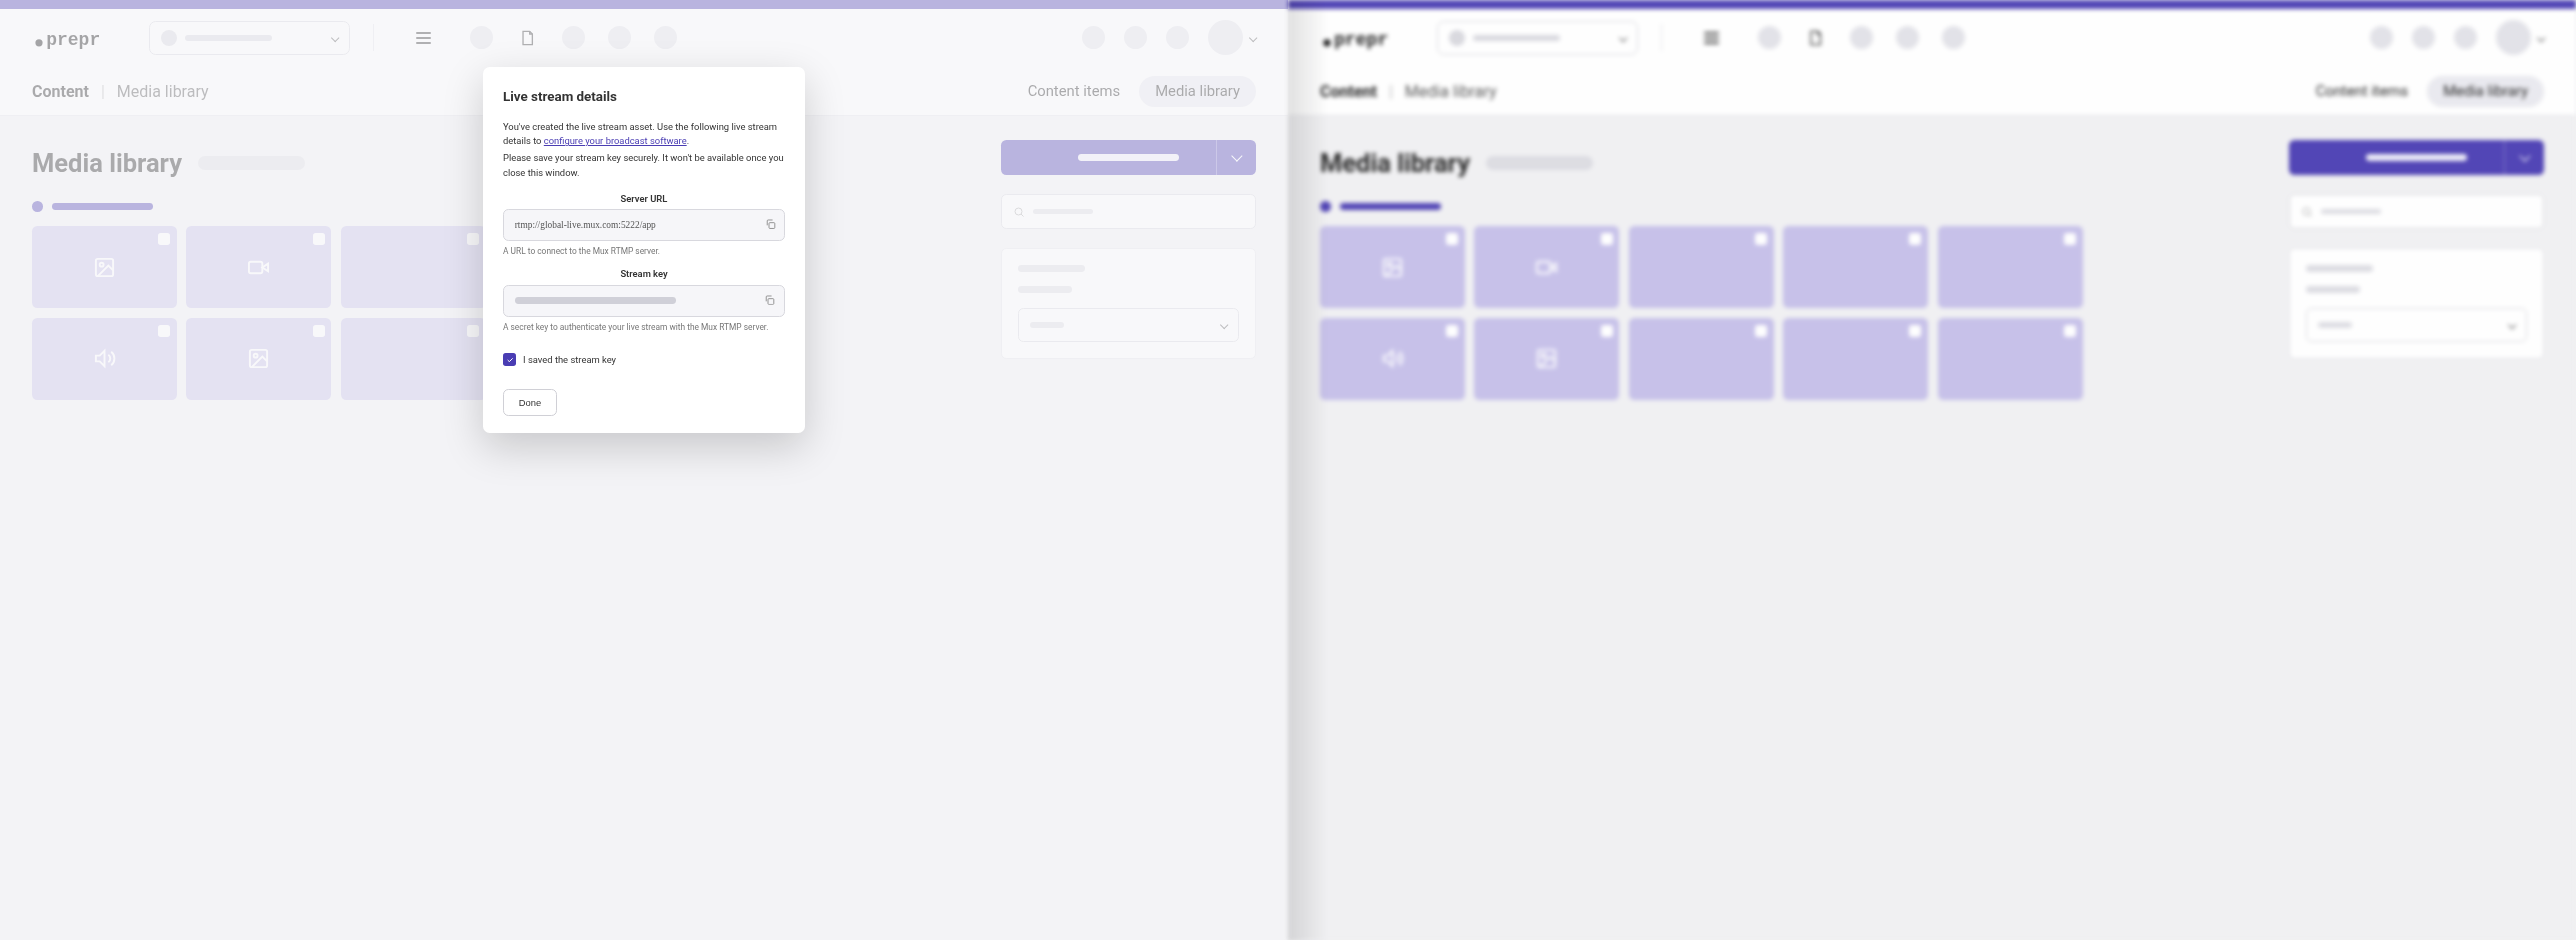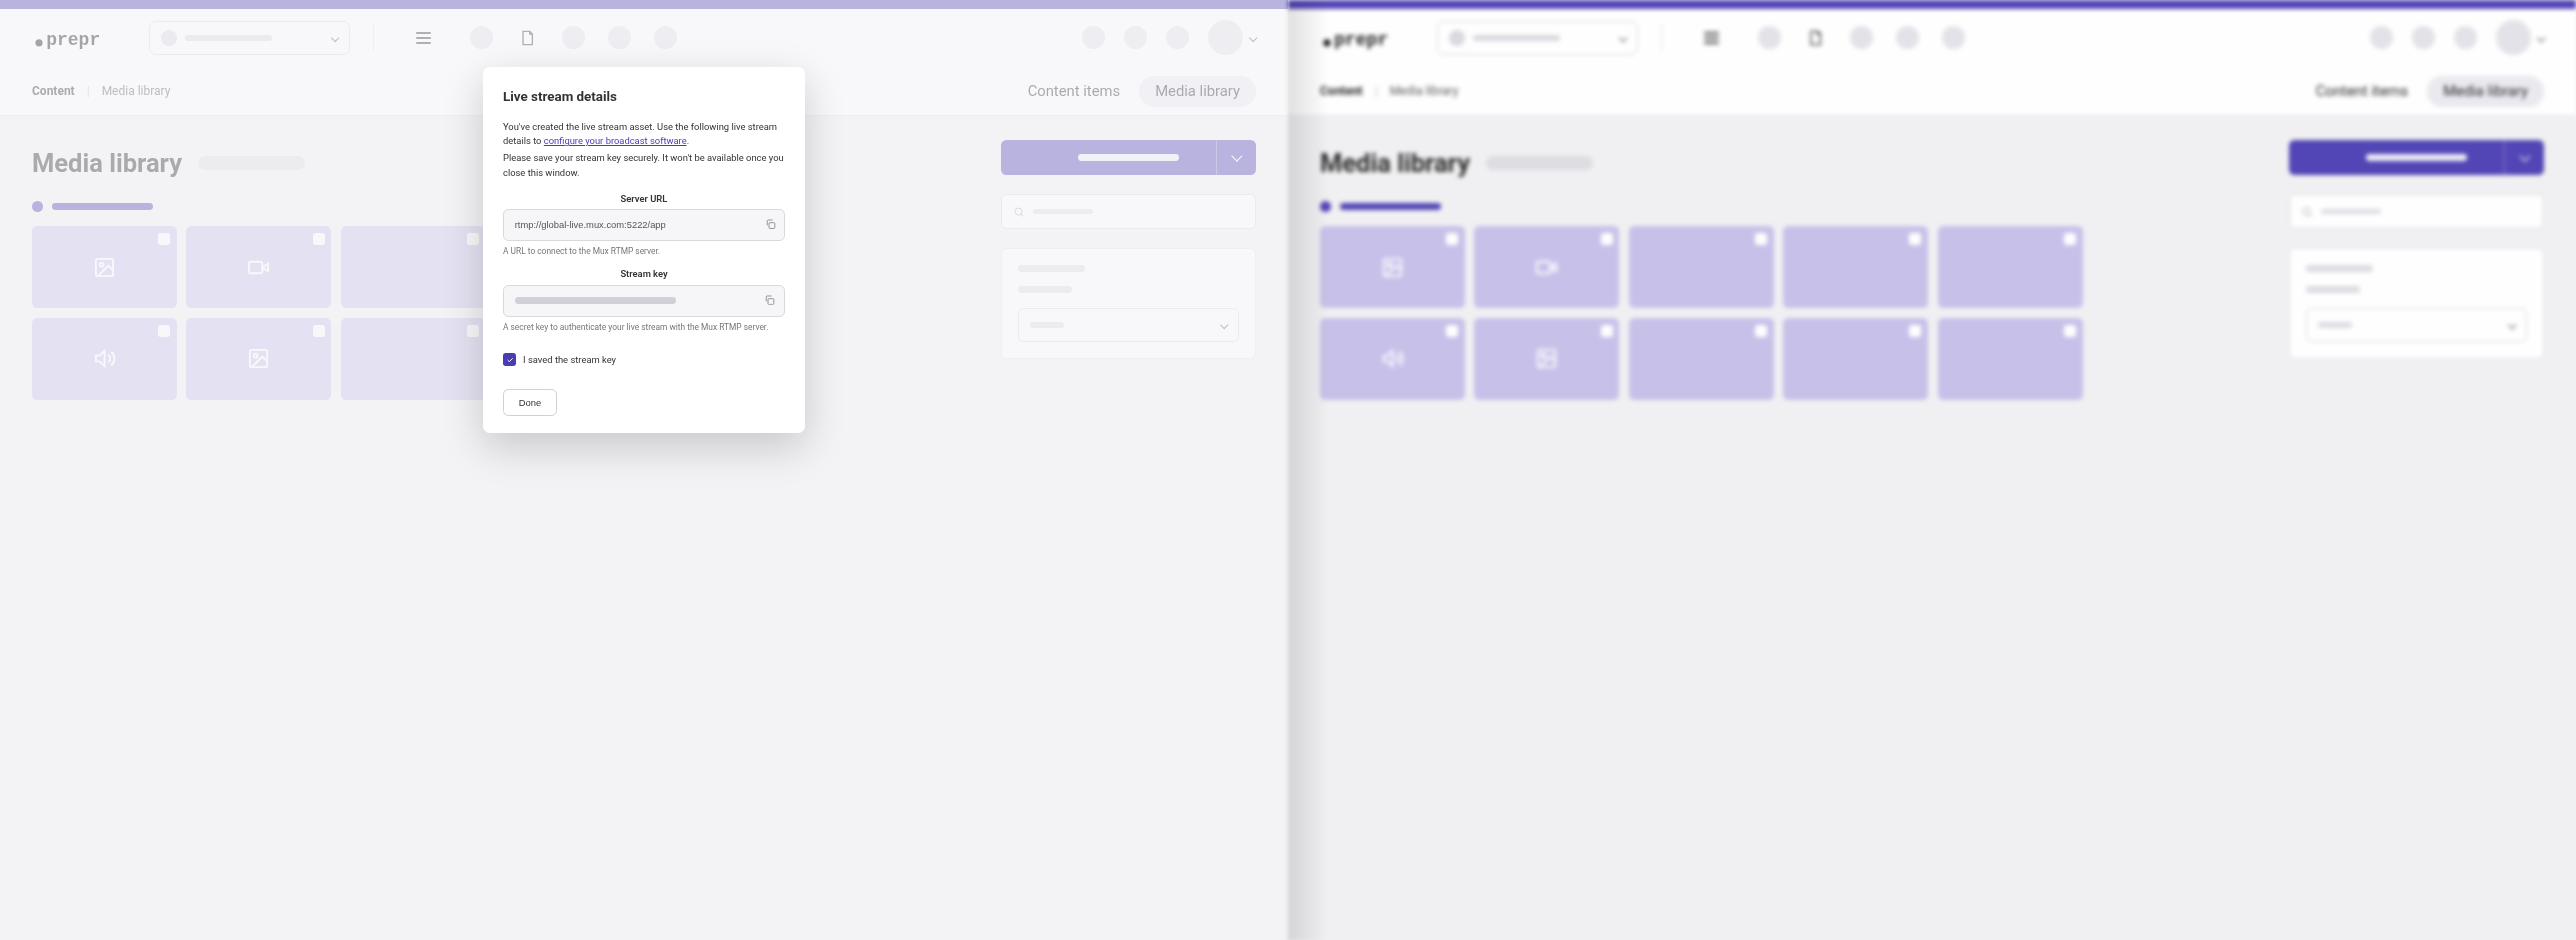--- a/index.html
+++ b/index.html
@@ -20,21 +20,21 @@
     .icnbtn { width: 23px; height: 23px; border-radius: 50%; display: flex; align-items: center; justify-content: center; }
     .gray-circle { background: #e2e2e8; }
     .gray-circle.big { width: 35px; height: 35px; }
     .hamb { margin-left: 20px; display:flex; flex-direction:column; gap:2.7px; }
     .hamb span { width:14.8px; height:2px; background:#333; border-radius:1.3px; }
     .hdr-right { margin-left: auto; display: flex; align-items: center; gap: 19px; }
     .avatar-dd { display:flex; align-items:center; gap:6.7px; }
     .chev { border: solid #555; border-width: 0 1.3px 1.3px 0; display: inline-block; padding: 2.7px; transform: rotate(45deg); }
 
     .hdr-row2 { height: 50px; display:flex; align-items:center; padding: 0 32px; }
-    .crumbs { display:flex; align-items:center; gap: 12px; font-size: 12px; }
+    .crumbs { display:flex; align-items:center; gap: 12px; font-size: 16px; }
     .crumb-sep { color:#bbb; }
     .pill-tabs { margin-left:auto; display:flex; gap: 3px; }
     .pill { padding: 6.7px 16px; border-radius: 670px; font-size: 14.8px; color:#222; }
     .pill.active { background:#e9e9ef; }
 
     
     .main { position:absolute; top: 124px; left:0; right:0; bottom:0; padding: 16px 32px 0; display:flex; gap: 32px; }
     .left-col { flex: 1 1 auto; }
     .right-col { width: 255px; display:flex; flex-direction:column; gap: 19px; }
 
@@ -62,21 +62,21 @@
     .sk-select { height:34px; border:0.7px solid #d8d8de; border-radius:5.4px; display:flex; align-items:center; justify-content:space-between; padding:0 10.7px; }
 
     
     .overlay { position:absolute; inset:0; background: rgba(245,245,248,0.65); display:flex; align-items:flex-start; justify-content:center; padding-top: 67px; }
     .modal { width: 322px; background:#fff; border-radius: 6.7px; box-shadow: 0 13.4px 40px rgba(0,0,0,.18); padding: 21.5px 20px 17.4px; font-size: 9.4px; color:#333; }
     .modal h2 { font-size: 13.4px; font-weight: 700; margin-bottom: 16px; }
     .modal p { line-height: 1.55; margin-bottom: 2.7px; }
     .modal a { color:#4a3db3; text-decoration: underline; }
     .mlabel { font-weight:600; margin: 12px 0 5.4px; display:block;text-align:center; }
     .minput { position:relative; }
-    .minput input { width:100%; height:32px; border:0.7px solid #d8d8de; border-radius:5.4px; background:#f6f6f9; padding: 0 32px 0 10.7px; font-size:9.4px; color:#555; }
+    .minput input { width:100%; height:32px; border:0.7px solid #d8d8de; border-radius:5.4px; background:#f6f6f9; padding: 0 32px 0 10.7px; font-size:9.4px; color:#555;font-family:Liberation Serif, serif; }
     .copy-ic { position:absolute; right:9.4px; top:50%; transform:translateY(-50%); color:#888; }
     .mhint { font-size:8.4px; color:#777; margin-top:5.4px; }
     .stream-skel { display:flex; align-items:center; padding:0 10.7px; height:32px; border:0.7px solid #d8d8de; border-radius:5.4px; background:#f6f6f9; position:relative; }
     .stream-skel .sk { width: 161px; height:6.7px; background:#d0d0d8; border-radius:3.4px; }
     .mcheck-row { display:flex; align-items:center; gap:6.7px; margin-top:21px; }
     .mcheck { width:13.4px; height:13.4px; background:#4a3db3; border-radius:2.7px; display:flex; align-items:center; justify-content:center; }
     .mcheck svg { stroke:#fff; }
     .mfoot { display:flex; justify-content:flex-start; margin-top: 23px; }
     .done-btn { padding: 6.7px 14.8px; border:0.7px solid #d0d0d6; border-radius:5.4px; background:#fff; font-size:9.4px; color:#333; }
 

